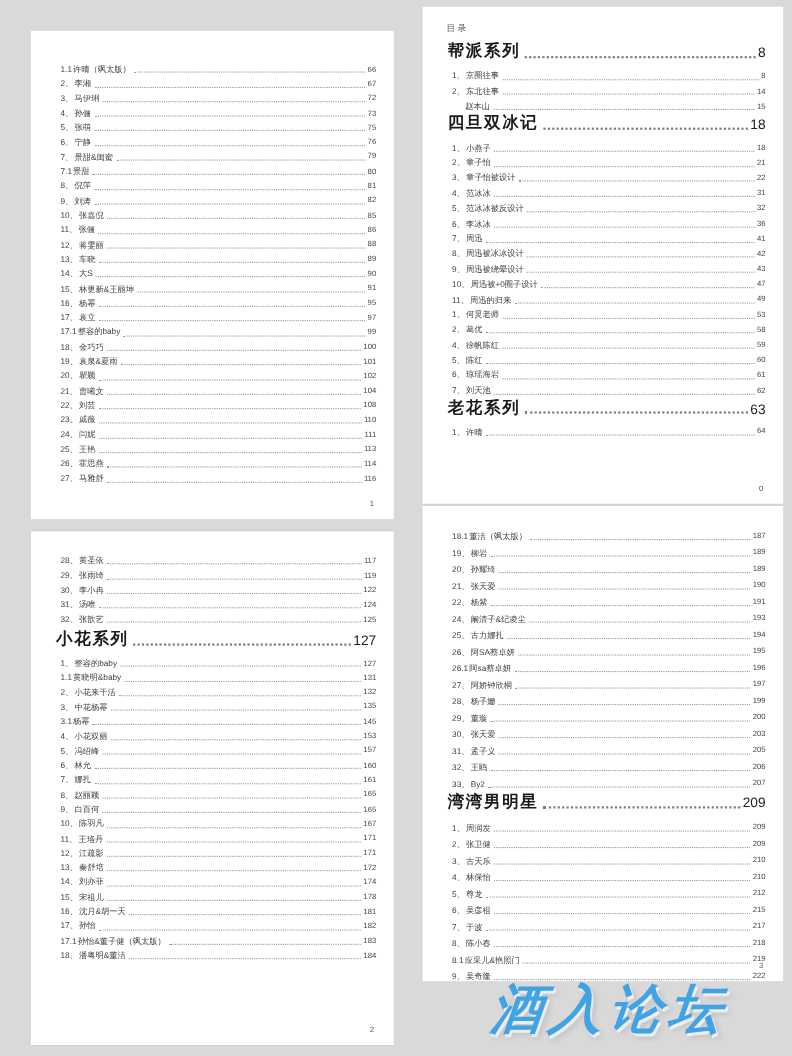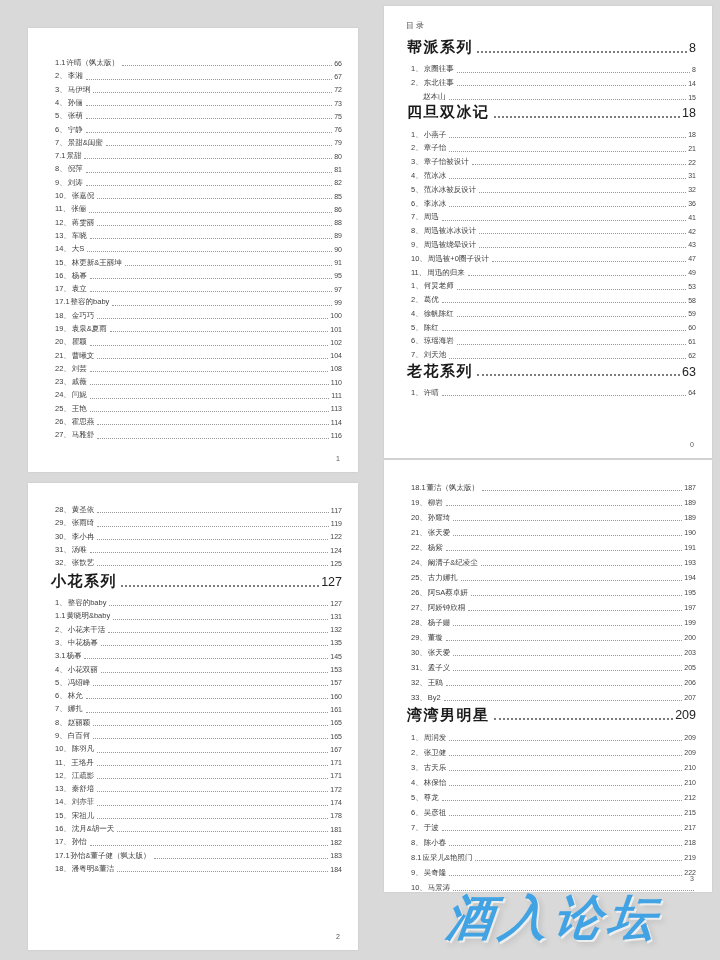--- a/index.html
+++ b/index.html
@@ -583,20 +583,26 @@
           <span class="leader"></span>
           <span class="pg">194</span>
         </div>
         <div class="row item">
           <span class="n">26、</span>
           <span class="t">阿SA蔡卓妍</span>
           <span class="leader"></span>
           <span class="pg">195</span>
         </div>
         <div class="row item">
+          <span class="n">26.1</span>
+          <span class="t">阿sa蔡卓妍</span>
+          <span class="leader"></span>
+          <span class="pg">196</span>
+        </div>
+        <div class="row item">
           <span class="n">27、</span>
           <span class="t">阿娇钟欣桐</span>
           <span class="leader"></span>
           <span class="pg">197</span>
         </div>
         <div class="row item">
           <span class="n">28、</span>
           <span class="t">杨子姗</span>
           <span class="leader"></span>
           <span class="pg">199</span>

